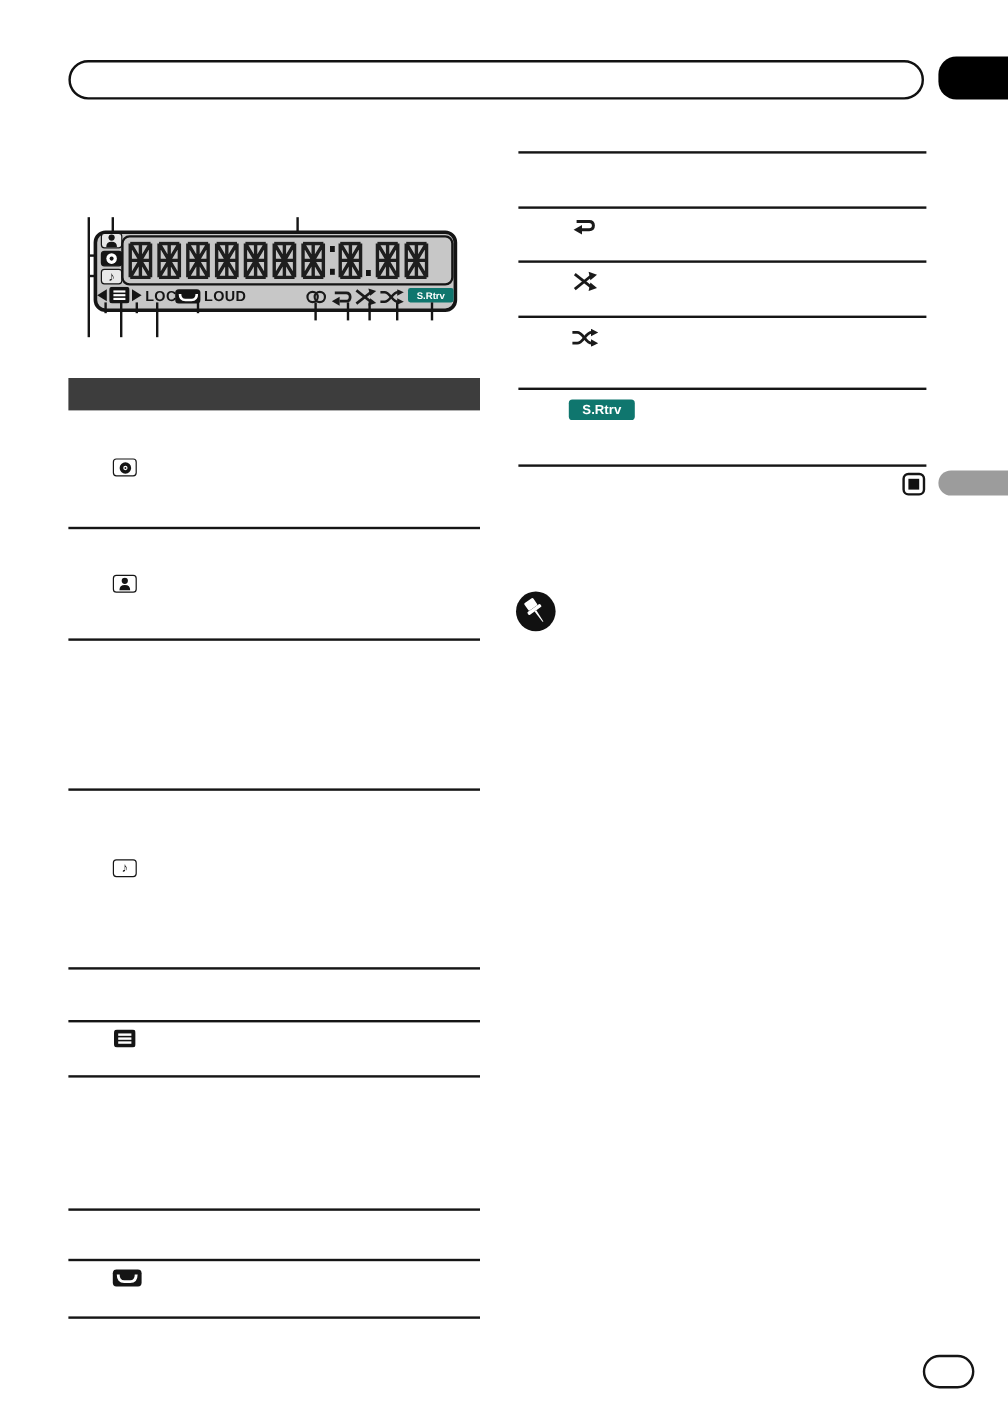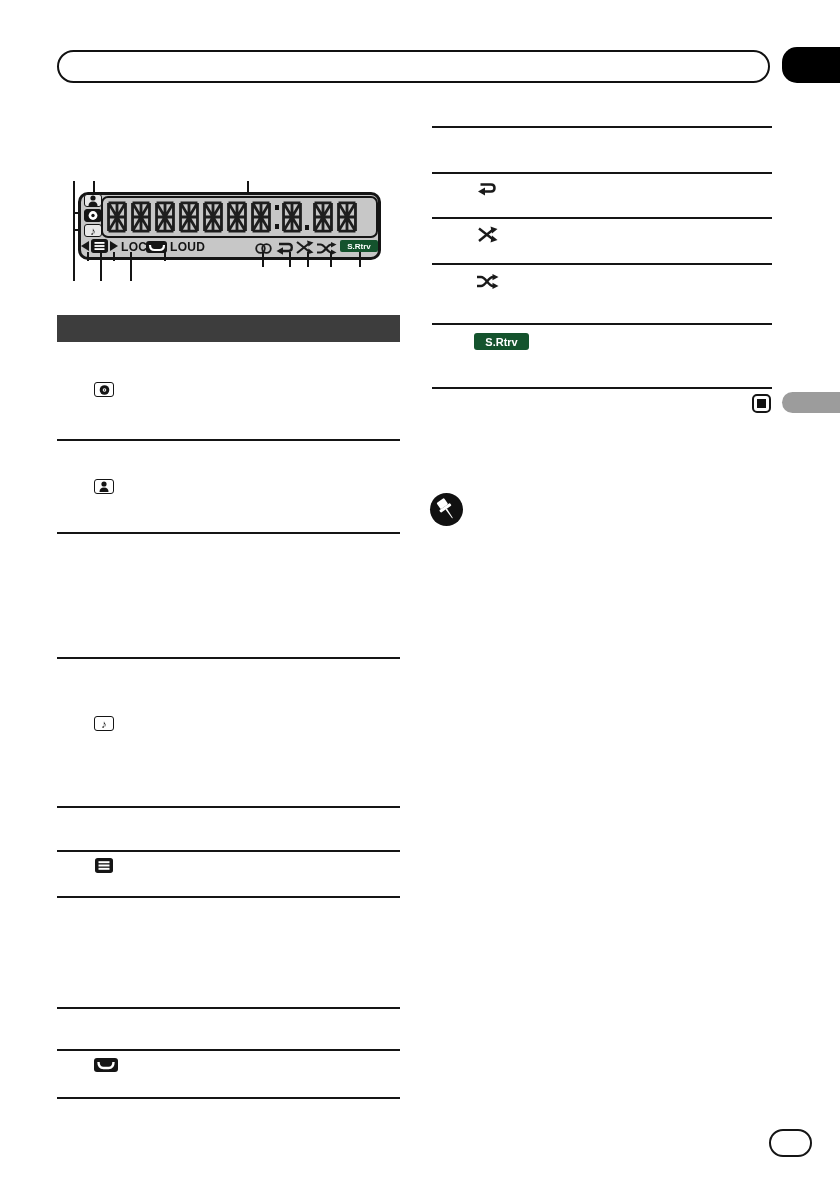--- a/index.html
+++ b/index.html
@@ -34,21 +34,21 @@
   .mini-box.dark{background:#151515;}
 
   .tri-left{width:0;height:0;border-right:8px solid #151515;
     border-top:5.5px solid transparent;border-bottom:5.5px solid transparent;}
   .tri-right{width:0;height:0;border-left:8px solid #151515;
     border-top:5.5px solid transparent;border-bottom:5.5px solid transparent;}
 
   .ind-text{position:absolute;font-weight:bold;font-size:12px;color:#151515;
     letter-spacing:0.3px;line-height:12px;}
 
-  .badge{background:#14532d;color:#fff;font-weight:bold;border-radius:2px;
+  .badge{background:#0f766e;color:#fff;font-weight:bold;border-radius:2px;
     display:flex;align-items:center;justify-content:center;box-sizing:border-box;}
   .badge.sm{position:absolute;left:340px;top:240px;width:38px;height:12px;font-size:8px;}
   .badge.lg{position:absolute;left:474px;top:333px;width:55px;height:17px;font-size:11px;border-radius:3px;}
 
   .wave-chip{position:absolute;background:#151515;border-radius:3px;
     display:flex;align-items:center;justify-content:center;}
 
   
   .tbl-header{left:57px;top:315px;width:343px;height:27px;background:#3d3d3d;}
   .row-icon-box{position:absolute;width:20px;height:15px;border:1.5px solid #151515;

